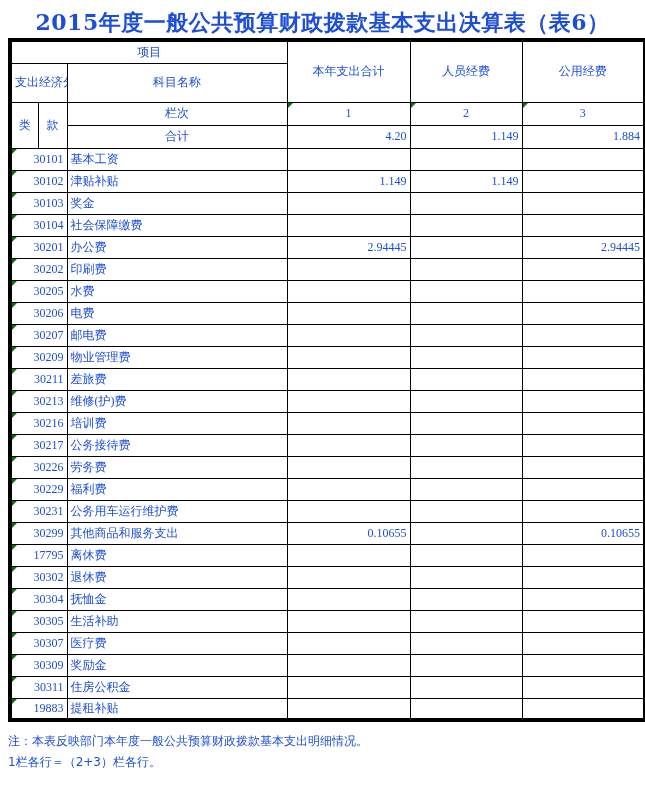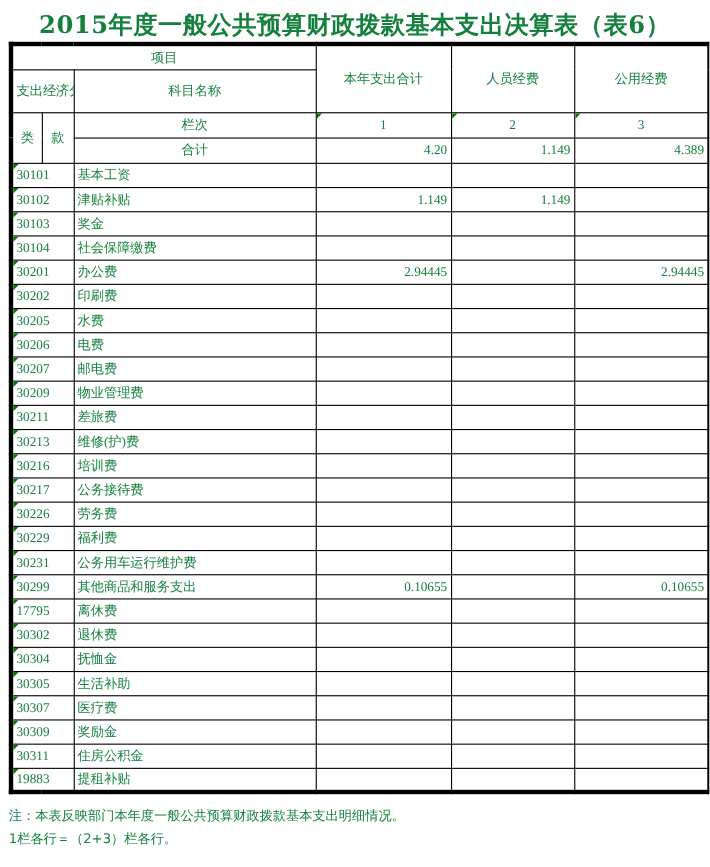--- a/index.html
+++ b/index.html
@@ -1,19 +1,19 @@
 <!DOCTYPE html>
 <html><head>
 <meta charset="utf-8">
 <style>
   * { box-sizing: border-box; }
   html, body { margin: 0; padding: 0; background: #ffffff; }
   .page {
     width: 645px; height: 788px; overflow: hidden;
-    background: #ffffff; color: #15803d;
+    background: #ffffff; color: #1d4ed8;
     font-family: "DejaVu Sans", sans-serif;
   }
   .title {
     font-family: "DejaVu Serif", serif;
     font-weight: bold;
     font-size: 22px;
     text-align: center;
     padding-top: 8px;
     letter-spacing: 0.5px;
     white-space: nowrap;
@@ -42,21 +42,21 @@
     white-space: nowrap;
     vertical-align: middle;
   }
   .h-r1 { height: 23px; }
   .h-r2 { height: 39px; }
   .h-r3 { height: 23px; }
   .h-r4 { height: 23px; padding-left: 48px; }
   tbody tr { height: 22px; }
   td.center { text-align: center; }
   td.num { text-align: right; }
-  td.code { padding-left: 3px; }
+  td.code { padding-left: 3px; text-align: right; }
   td.wrap { white-space: normal; line-height: 13px; text-align: center; padding: 0 2px; }
   .marker {
     position: absolute; top: 0; left: 0;
     width: 0; height: 0;
     border-top: 5px solid #007b00;
     border-right: 5px solid transparent;
   }
   .notes {
     font-size: 12px;
     margin: 9px 0 0 8px;
@@ -96,21 +96,21 @@
         <td rowspan="2" class="center">款</td>
         <td class="center">栏次</td>
         <td class="center"><span class="marker"></span><span>1</span></td>
         <td class="center"><span class="marker"></span><span>2</span></td>
         <td class="center"><span class="marker"></span><span>3</span></td>
       </tr>
       <tr class="h-r4">
         <td class="center">合计</td>
         <td class="num">4.20</td>
         <td class="num">1.149</td>
-        <td class="num">4.389</td>
+        <td class="num">1.884</td>
       </tr>
     </thead>
     <tbody>
         <tr>
     <td colspan="2" class="code"><span class="marker"></span><span>30101</span></td>
     <td><span>基本工资</span></td>
     <td class="num"><span></span></td>
     <td class="num"><span></span></td>
     <td class="num"><span></span></td>
   </tr>

